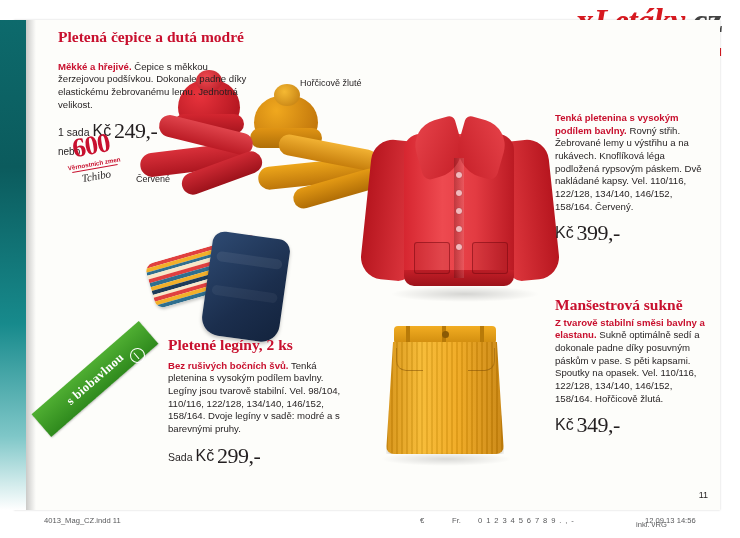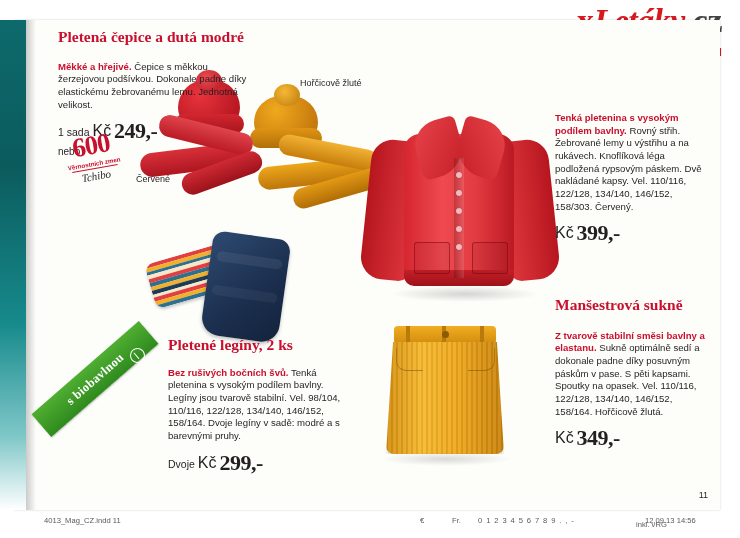--- a/index.html
+++ b/index.html
@@ -51,21 +51,21 @@
   .body-txt{
     font-size:9.6px;color:#231f20;line-height:1.32;
   }
   .body-txt .red{color:#c8102e;font-weight:bold;}
   .price-line{
     font-size:10.5px;color:#231f20;margin-top:7px;
   }
   .price-line .kc{font-size:16px;}
   .price-big{
     font-family:"Liberation Serif", serif;
-    font-weight:bold;font-size:22px;color:#231f20;letter-spacing:-0.5px;
+    font-weight:normal;font-size:22px;color:#231f20;letter-spacing:-0.5px;
     vertical-align:-2px;
   }
   .nebo{font-size:10px;color:#231f20;margin-top:2px;}
 
   
   #blk-cepice{position:absolute;left:58px;top:28px;width:190px;}
   #blk-svetr{position:absolute;left:555px;top:108px;width:152px;}
   #blk-sukne{position:absolute;left:555px;top:296px;width:155px;}
   #blk-leginy{position:absolute;left:168px;top:336px;width:175px;}
 
@@ -417,46 +417,46 @@
   <div class="price-line">
     <span>1 sada</span>
     <span class="kc">Kč</span>
     <span class="price-big">249,-</span>
   </div>
   <div class="nebo">nebo</div>
 </div>
 
 <div id="blk-svetr">
   <div class="body-txt" style="margin-top:4px">
-    <span class="red">Tenká pletenina s vysokým podílem bavlny.</span><span> Rovný střih. Žebrované lemy u výstřihu a na rukávech. Knoflíková léga podložená rypsovým páskem. Dvě nakládané kapsy. Vel. 110/116, 122/128, 134/140, 146/152, 158/303. Červený.</span>
+    <span class="red">Tenká pletenina s vysokým podílem bavlny.</span><span> Rovný střih. Žebrované lemy u výstřihu a na rukávech. Knoflíková léga podložená rypsovým páskem. Dvě nakládané kapsy. Vel. 110/116, 122/128, 134/140, 146/152, 158/164. Červený.</span>
   </div>
   <div class="price-line">
     <span class="kc">Kč</span>
     <span class="price-big">399,-</span>
   </div>
 </div>
 
 <div id="blk-sukne">
   <div class="h-title">Manšestrová sukně</div>
-  <div class="body-txt" style="margin-top:16px">
+  <div class="body-txt" style="margin-top:3px">
     <span class="red">Z tvarově stabilní směsi bavlny a elastanu.</span><span> Sukně optimálně sedí a dokonale padne díky posuvným páskům v pase. S pěti kapsami. Spoutky na opasek. Vel. 110/116, 122/128, 134/140, 146/152, 158/164. Hořčicově žlutá.</span>
   </div>
   <div class="price-line">
     <span class="kc">Kč</span>
     <span class="price-big">349,-</span>
   </div>
 </div>
 
 <div id="blk-leginy">
   <div class="h-title">Pletené legíny, 2 ks</div>
-  <div class="body-txt" style="margin-top:13px">
+  <div class="body-txt" style="margin-top:6px">
     <span class="red">Bez rušivých bočních švů.</span><span> Tenká pletenina s vysokým podílem bavlny. Legíny jsou tvarově stabilní. Vel. 98/104, 110/116, 122/128, 134/140, 146/152, 158/164. Dvoje legíny v sadě: modré a s barevnými pruhy.</span>
   </div>
   <div class="price-line">
-    <span>Dvoje</span>
+    <span>Sada</span>
     <span class="kc">Kč</span>
     <span class="price-big">299,-</span>
   </div>
 </div>
 
 <div class="stamp">
   <div class="s-num">600</div>
   <div class="s-txt">Věrnostních zmen</div>
   <div class="s-rule"></div>
   <div class="s-brand">Tchibo</div>

